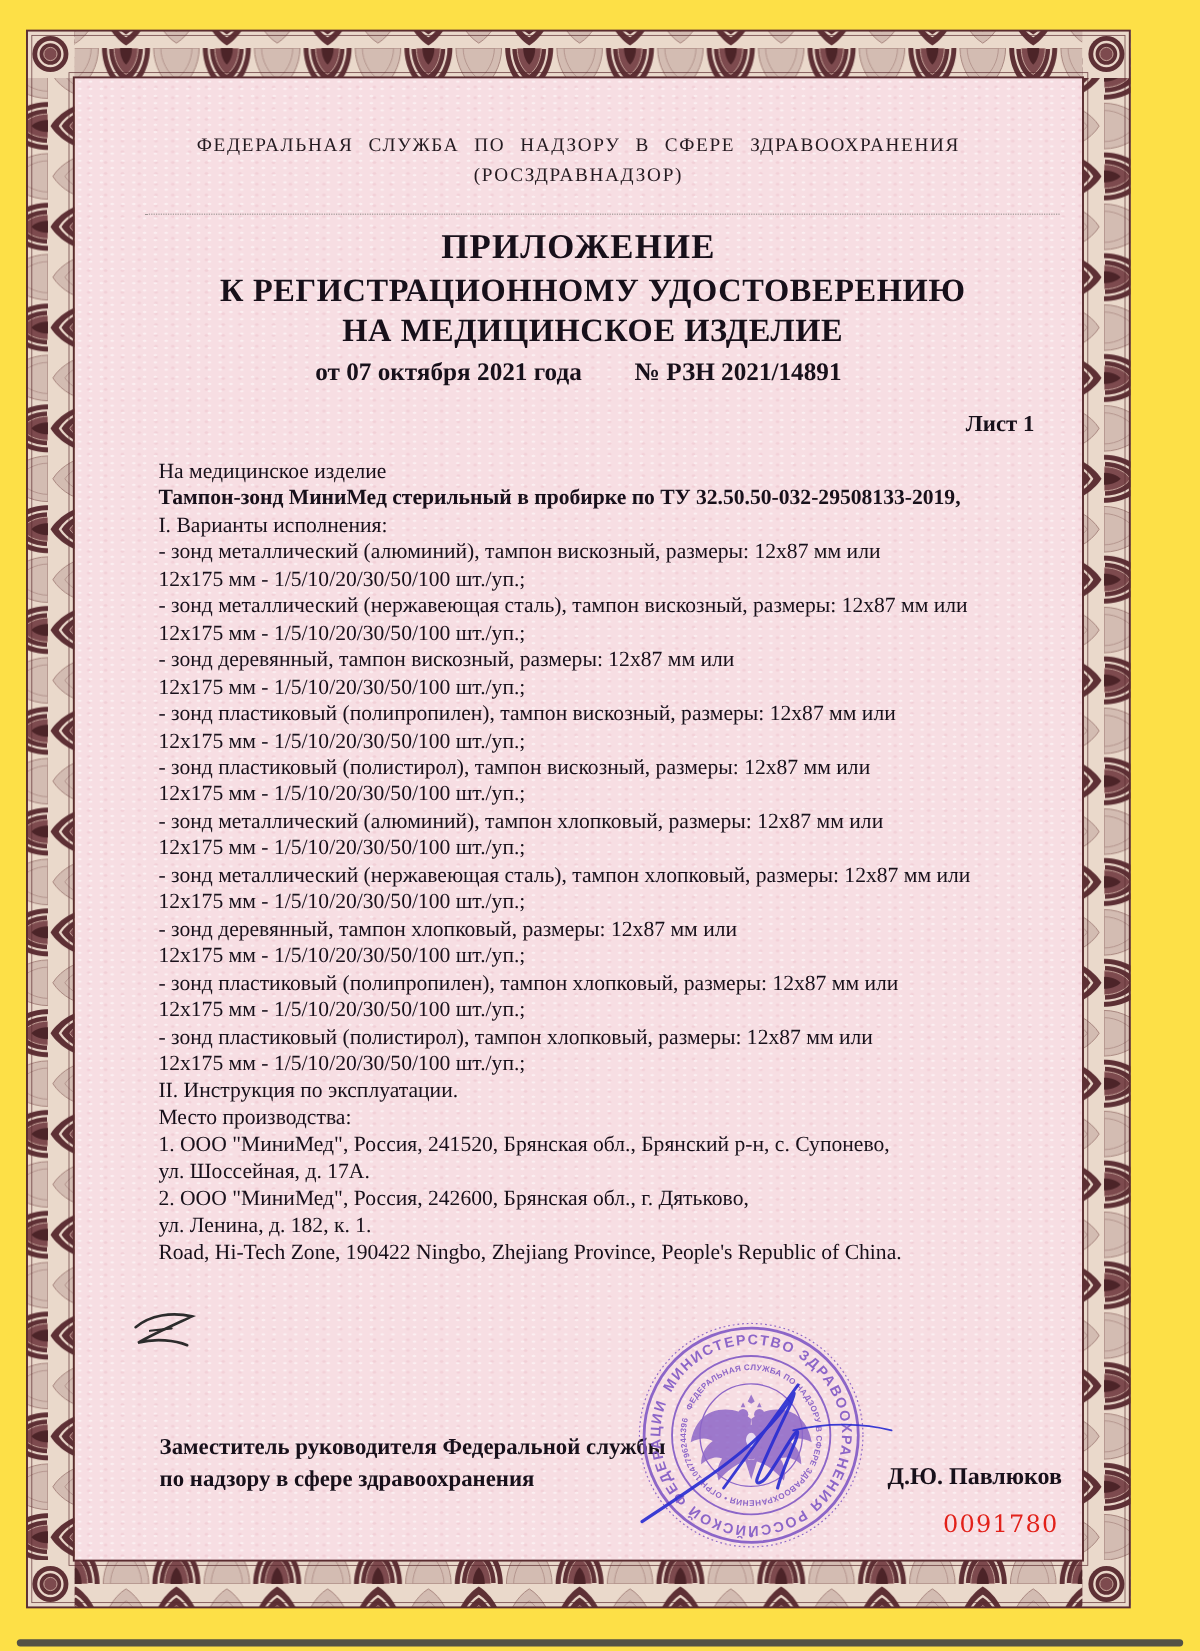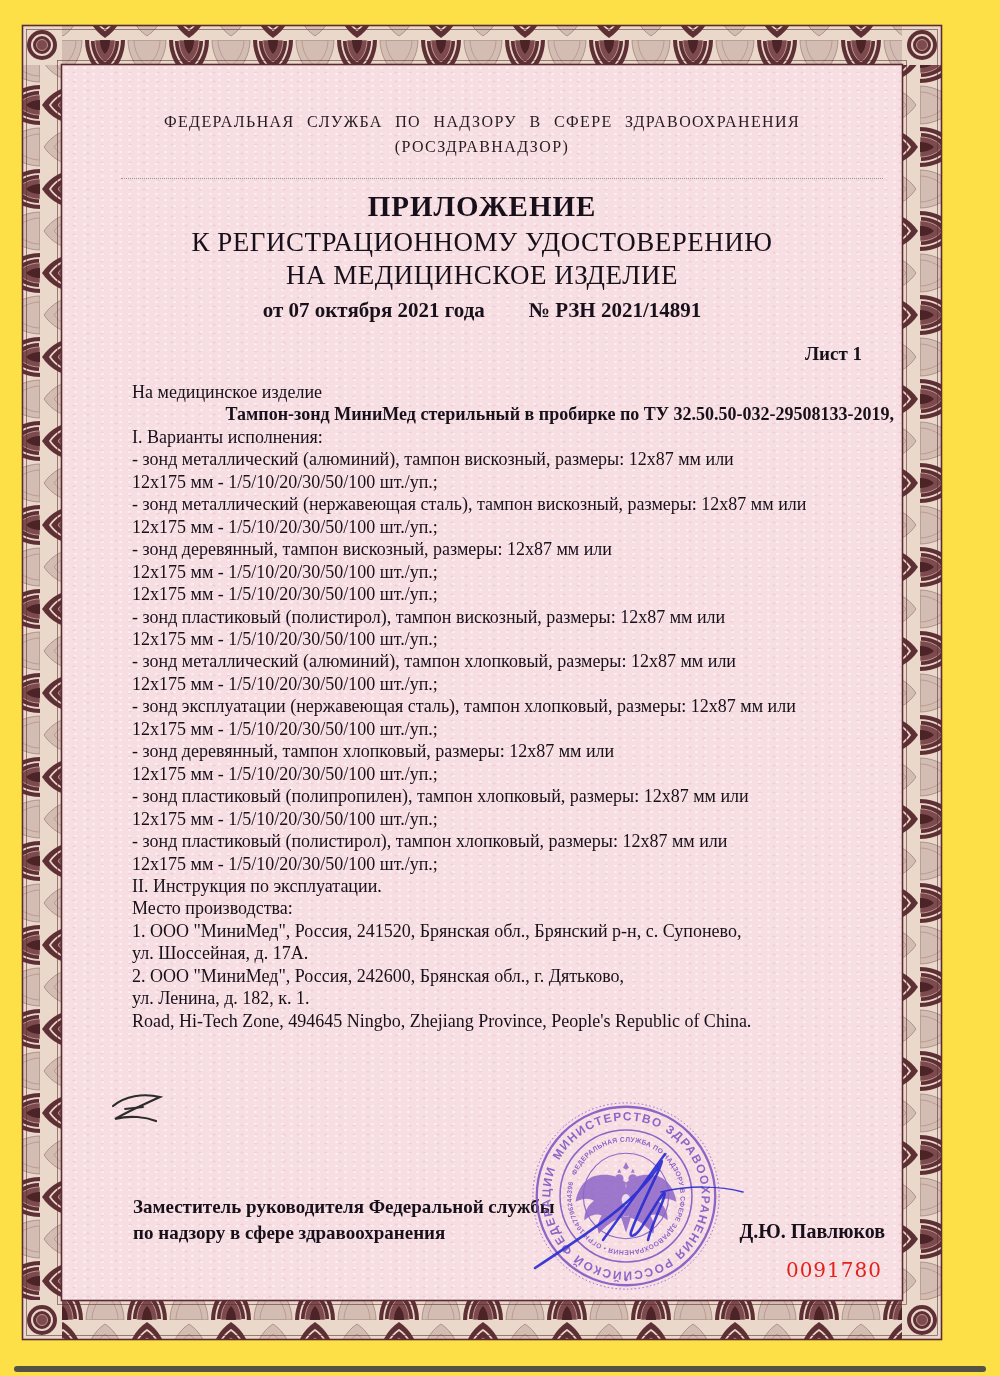--- a/index.html
+++ b/index.html
@@ -8,27 +8,27 @@
   .abs{position:absolute;}
   .paper{left:62px;top:65px;width:840px;height:1235px;background-color:#f7dee3;
     background-image:
       radial-gradient(rgba(255,255,255,.5) 1px, rgba(255,255,255,0) 1.9px),
       radial-gradient(rgba(226,168,182,.28) 1px, rgba(255,255,255,0) 2.1px);
     background-size:9px 6px,14px 9px;background-position:0 0,5px 3px;}
   .center-line{left:62px;width:840px;text-align:center;white-space:nowrap;}
   .hdr{font-size:16px;letter-spacing:1.4px;word-spacing:7px;color:#241a20;}
   .dotline{left:121px;top:178px;width:762px;height:0;border-top:1px dotted #8f8a88;opacity:.85;}
   .t1{font-size:29px;font-weight:700;letter-spacing:1px;}
-  .t2{font-size:27px;font-weight:400;letter-spacing:.5px;}
+  .t2{font-size:27px;font-weight:700;letter-spacing:.5px;margin-left:12px;}
   .dateline{font-size:21px;font-weight:700;}
   .dateline .num{margin-left:44px;}
   .sheet{font-size:19px;font-weight:700;margin-top:12px;}
   .body-text{left:132px;top:381px;width:762px;font-size:18px;line-height:22.45px;}
   .bline{white-space:nowrap;}
-  .bline.bold{font-weight:700;text-align:right;}
+  .bline.bold{font-weight:700;}
   .sig{font-size:19px;font-weight:700;white-space:nowrap;}
   .signame{font-size:20px;font-weight:700;white-space:nowrap;}
   .serial{font-family:"DejaVu Serif", serif;font-size:20px;letter-spacing:1px;color:#e2211a;margin-left:36px;}
   .scan-strip{left:14px;top:1366px;width:972px;height:6px;background:#454545;border-radius:3px;opacity:.92;}
   svg{display:block;}
   .stampText{fill:#7e55c4;font-family:"Liberation Sans", sans-serif;font-weight:700;}
 </style>
 </head>
 <body>
 
@@ -116,40 +116,41 @@
   <div class="abs body-text">
       <div class="bline">На медицинское изделие</div>
       <div class="bline bold">Тампон-зонд МиниМед стерильный в пробирке по ТУ 32.50.50-032-29508133-2019,</div>
       <div class="bline">I. Варианты исполнения:</div>
       <div class="bline">- зонд металлический (алюминий), тампон вискозный, размеры: 12х87 мм или</div>
       <div class="bline">12х175 мм - 1/5/10/20/30/50/100 шт./уп.;</div>
       <div class="bline">- зонд металлический (нержавеющая сталь), тампон вискозный, размеры: 12х87 мм или</div>
       <div class="bline">12х175 мм - 1/5/10/20/30/50/100 шт./уп.;</div>
       <div class="bline">- зонд деревянный, тампон вискозный, размеры: 12х87 мм или</div>
       <div class="bline">12х175 мм - 1/5/10/20/30/50/100 шт./уп.;</div>
+      <div class="bline">- зонд пластиковый (полипропилен), тампон вискозный, размеры: 12х87 мм или</div>
       <div class="bline">12х175 мм - 1/5/10/20/30/50/100 шт./уп.;</div>
       <div class="bline">- зонд пластиковый (полистирол), тампон вискозный, размеры: 12х87 мм или</div>
       <div class="bline">12х175 мм - 1/5/10/20/30/50/100 шт./уп.;</div>
       <div class="bline">- зонд металлический (алюминий), тампон хлопковый, размеры: 12х87 мм или</div>
       <div class="bline">12х175 мм - 1/5/10/20/30/50/100 шт./уп.;</div>
-      <div class="bline">- зонд эксплуатации (нержавеющая сталь), тампон хлопковый, размеры: 12х87 мм или</div>
+      <div class="bline">- зонд металлический (нержавеющая сталь), тампон хлопковый, размеры: 12х87 мм или</div>
       <div class="bline">12х175 мм - 1/5/10/20/30/50/100 шт./уп.;</div>
       <div class="bline">- зонд деревянный, тампон хлопковый, размеры: 12х87 мм или</div>
       <div class="bline">12х175 мм - 1/5/10/20/30/50/100 шт./уп.;</div>
       <div class="bline">- зонд пластиковый (полипропилен), тампон хлопковый, размеры: 12х87 мм или</div>
       <div class="bline">12х175 мм - 1/5/10/20/30/50/100 шт./уп.;</div>
       <div class="bline">- зонд пластиковый (полистирол), тампон хлопковый, размеры: 12х87 мм или</div>
       <div class="bline">12х175 мм - 1/5/10/20/30/50/100 шт./уп.;</div>
       <div class="bline">II. Инструкция по эксплуатации.</div>
       <div class="bline">Место производства:</div>
       <div class="bline">1. ООО "МиниМед", Россия, 241520, Брянская обл., Брянский р-н, с. Супонево,</div>
       <div class="bline">ул. Шоссейная, д. 17А.</div>
       <div class="bline">2. ООО "МиниМед", Россия, 242600, Брянская обл., г. Дятьково,</div>
       <div class="bline">ул. Ленина, д. 182, к. 1.</div>
-      <div class="bline">Road, Hi-Tech Zone, 494645 Ningbo, Zhejiang Province, People's Republic of China.</div>
+      <div class="bline">Road, Hi-Tech Zone, 190422 Ningbo, Zhejiang Province, People's Republic of China.</div>
     </div>
 
   <svg class="abs" style="left:103px;top:1088px" width="75" height="62" viewBox="0 0 75 62">
     <path d="M10,18 C22,8 40,5 57,9 C42,16 24,24 12,31 C27,27 43,29 53,33" fill="none" stroke="#2c2c2c" stroke-width="2.2" stroke-linecap="round"></path>
     <path d="M22,21 L40,19" fill="none" stroke="#2c2c2c" stroke-width="1.8" stroke-linecap="round"></path>
   </svg>
 
   <div class="abs sig" style="left:133px;top:1196px">Заместитель руководителя Федеральной службы</div>
   <div class="abs sig" style="left:133px;top:1222px">по надзору в сфере здравоохранения</div>
   <div class="abs signame" style="top:1220px;right:115px">Д.Ю. Павлюков</div>

